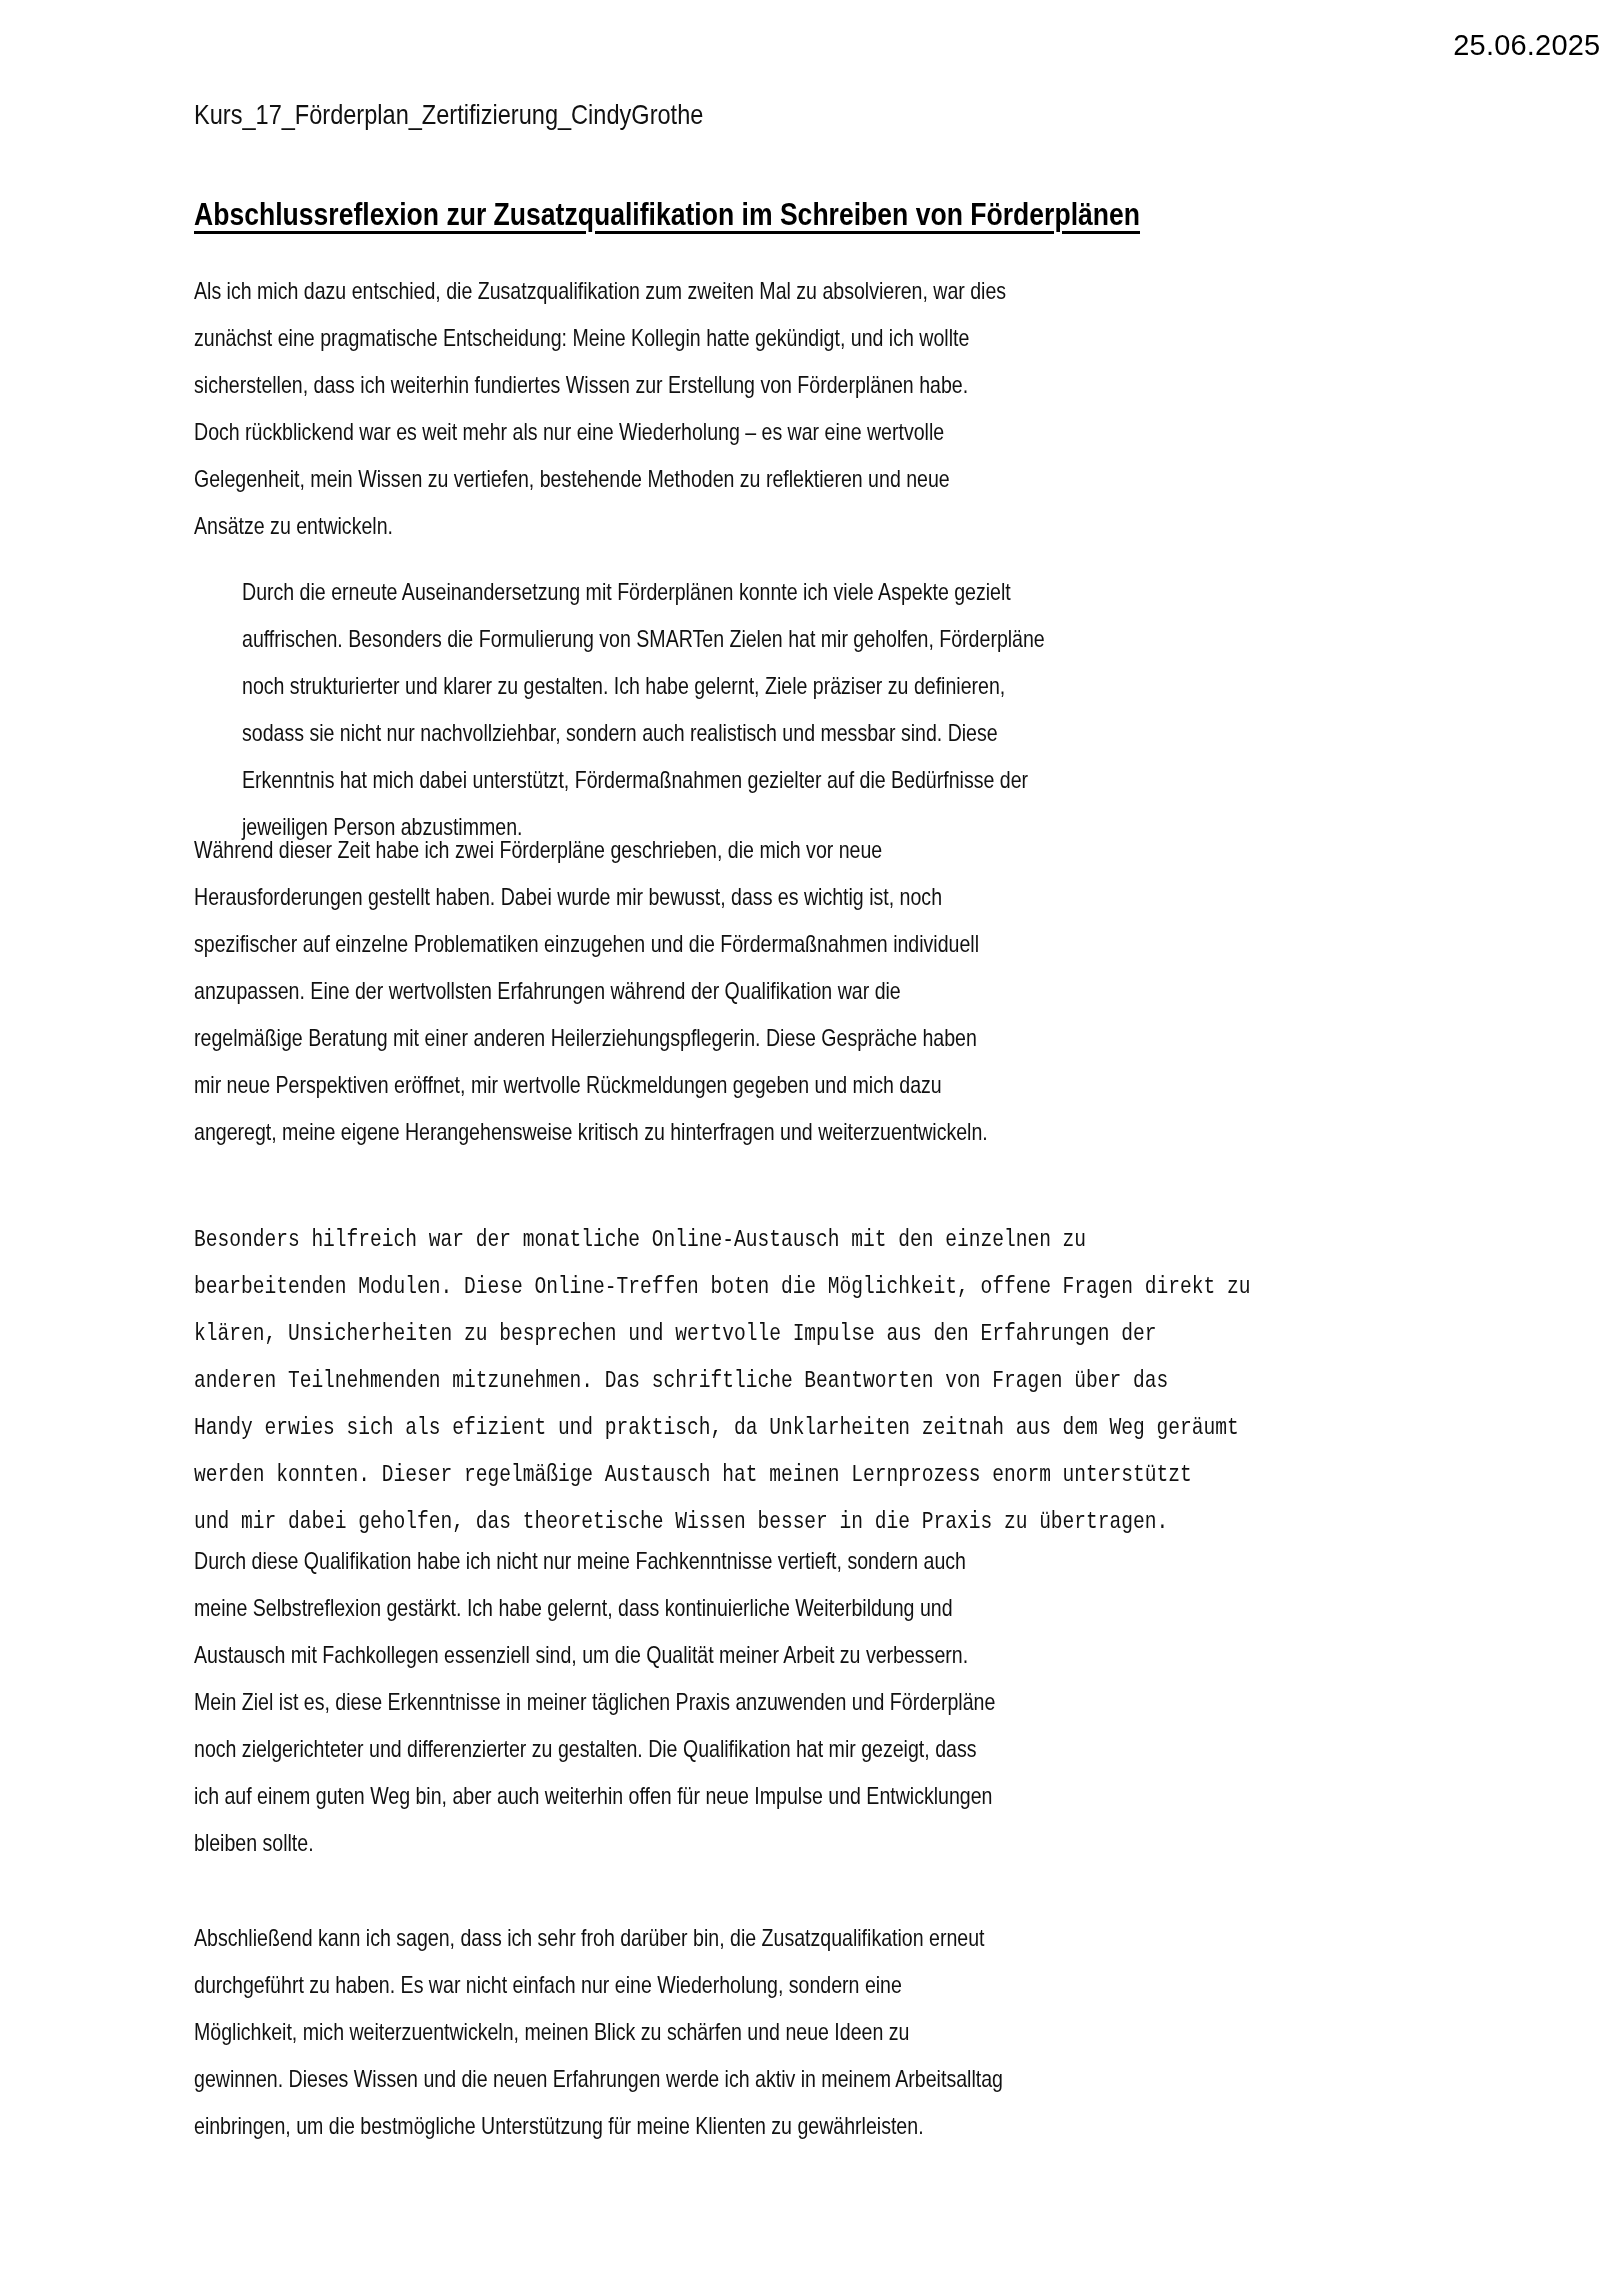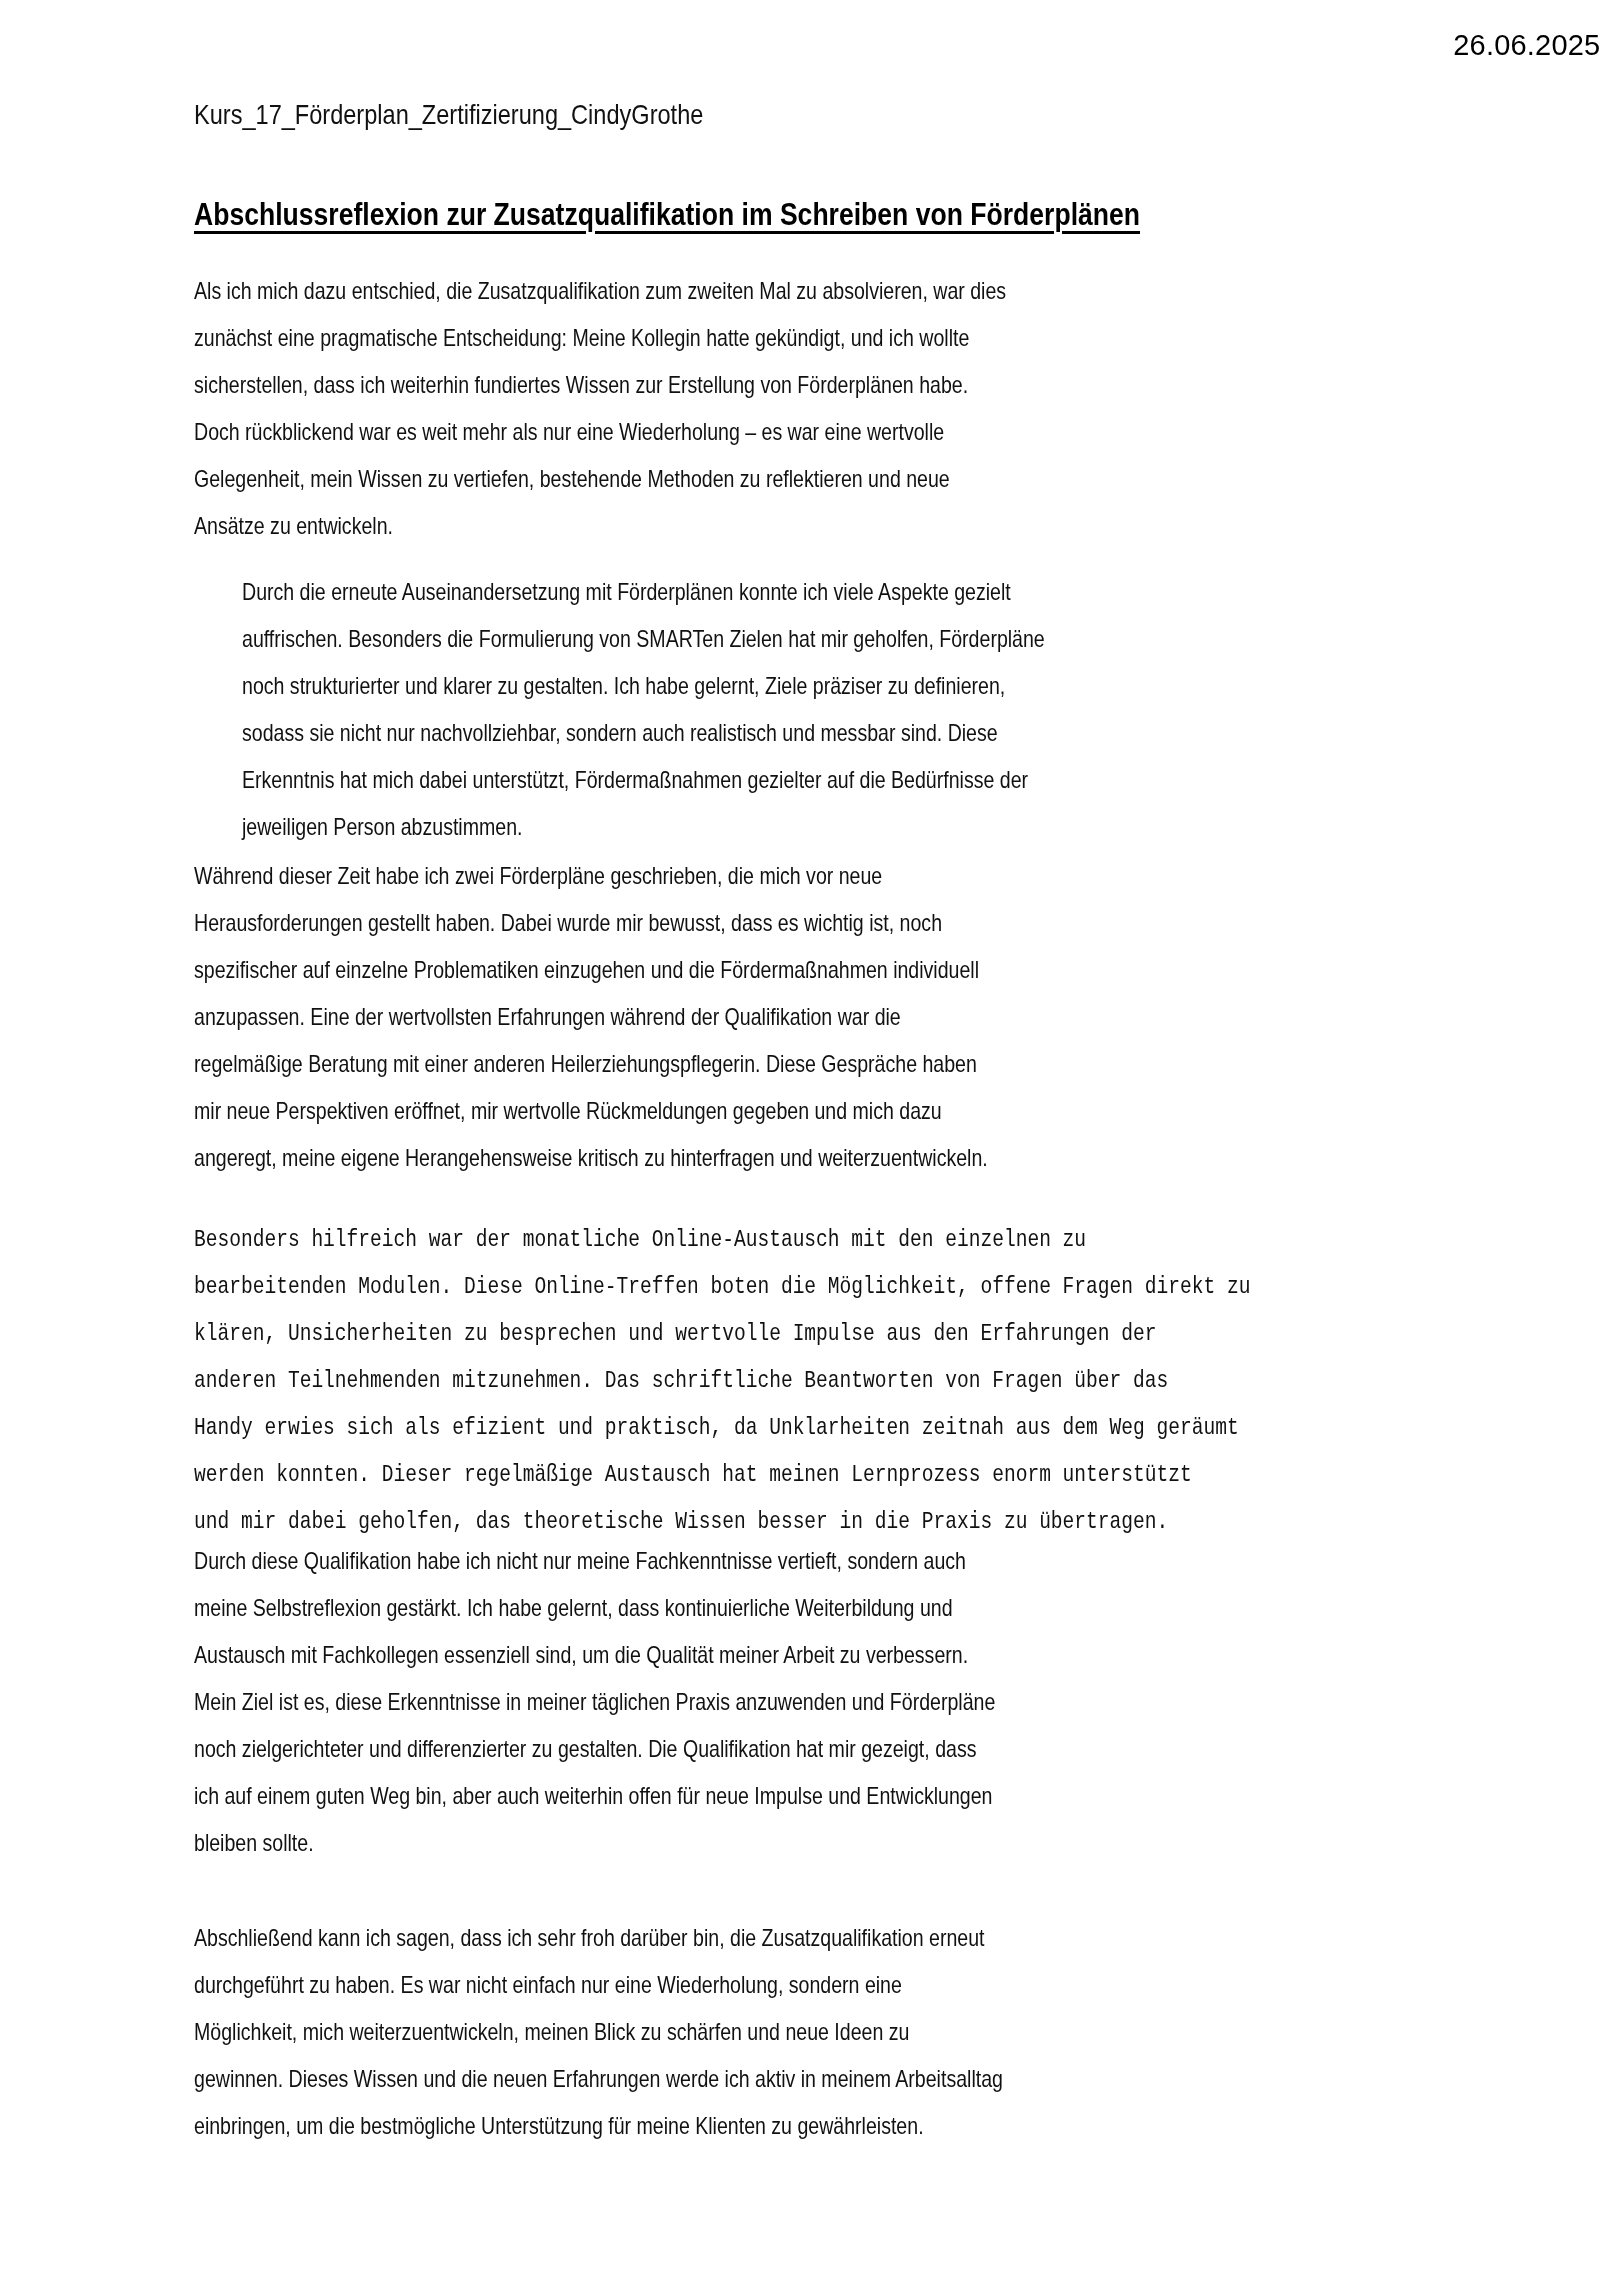--- a/index.html
+++ b/index.html
@@ -65,42 +65,42 @@
       display: block;
       white-space: nowrap;
       transform: scaleX(0.815);
       transform-origin: left center;
       height: 47px;
     }
   </style>
 </head>
 <body>
 
-<div class="date">26.06.2025</div>
+<div class="date">25.06.2025</div>
 <div class="filename">Kurs_17_Förderplan_Zertifizierung_CindyGrothe</div>
 <h1 class="title">Abschlussreflexion zur Zusatzqualifikation im Schreiben von Förderplänen</h1>
 
 <div class="body-text" style="top:0;">
   <p class="para" style="position:absolute; top:267px;">
     <span class="line">Als ich mich dazu entschied, die Zusatzqualifikation zum zweiten Mal zu absolvieren, war dies</span>
     <span class="line">zunächst eine pragmatische Entscheidung: Meine Kollegin hatte gekündigt, und ich wollte</span>
     <span class="line">sicherstellen, dass ich weiterhin fundiertes Wissen zur Erstellung von Förderplänen habe.</span>
     <span class="line">Doch rückblickend war es weit mehr als nur eine Wiederholung – es war eine wertvolle</span>
     <span class="line">Gelegenheit, mein Wissen zu vertiefen, bestehende Methoden zu reflektieren und neue</span>
     <span class="line">Ansätze zu entwickeln.</span>
   </p>
   <p class="para" style="position:absolute; top:568px;margin-left:48px;">
     <span class="line">Durch die erneute Auseinandersetzung mit Förderplänen konnte ich viele Aspekte gezielt</span>
     <span class="line">auffrischen. Besonders die Formulierung von SMARTen Zielen hat mir geholfen, Förderpläne</span>
     <span class="line">noch strukturierter und klarer zu gestalten. Ich habe gelernt, Ziele präziser zu definieren,</span>
     <span class="line">sodass sie nicht nur nachvollziehbar, sondern auch realistisch und messbar sind. Diese</span>
     <span class="line">Erkenntnis hat mich dabei unterstützt, Fördermaßnahmen gezielter auf die Bedürfnisse der</span>
     <span class="line">jeweiligen Person abzustimmen.</span>
   </p>
-  <p class="para" style="position:absolute; top:852px;">
+  <p class="para" style="position:absolute; top:826px;">
     <span class="line">Während dieser Zeit habe ich zwei Förderpläne geschrieben, die mich vor neue</span>
     <span class="line">Herausforderungen gestellt haben. Dabei wurde mir bewusst, dass es wichtig ist, noch</span>
     <span class="line">spezifischer auf einzelne Problematiken einzugehen und die Fördermaßnahmen individuell</span>
     <span class="line">anzupassen. Eine der wertvollsten Erfahrungen während der Qualifikation war die</span>
     <span class="line">regelmäßige Beratung mit einer anderen Heilerziehungspflegerin. Diese Gespräche haben</span>
     <span class="line">mir neue Perspektiven eröffnet, mir wertvolle Rückmeldungen gegeben und mich dazu</span>
     <span class="line">angeregt, meine eigene Herangehensweise kritisch zu hinterfragen und weiterzuentwickeln.</span>
   </p>
   <p class="para" style="position:absolute; top:1216px;font-family:Liberation Mono, monospace;">
     <span class="line">Besonders hilfreich war der monatliche Online-Austausch mit den einzelnen zu</span>

